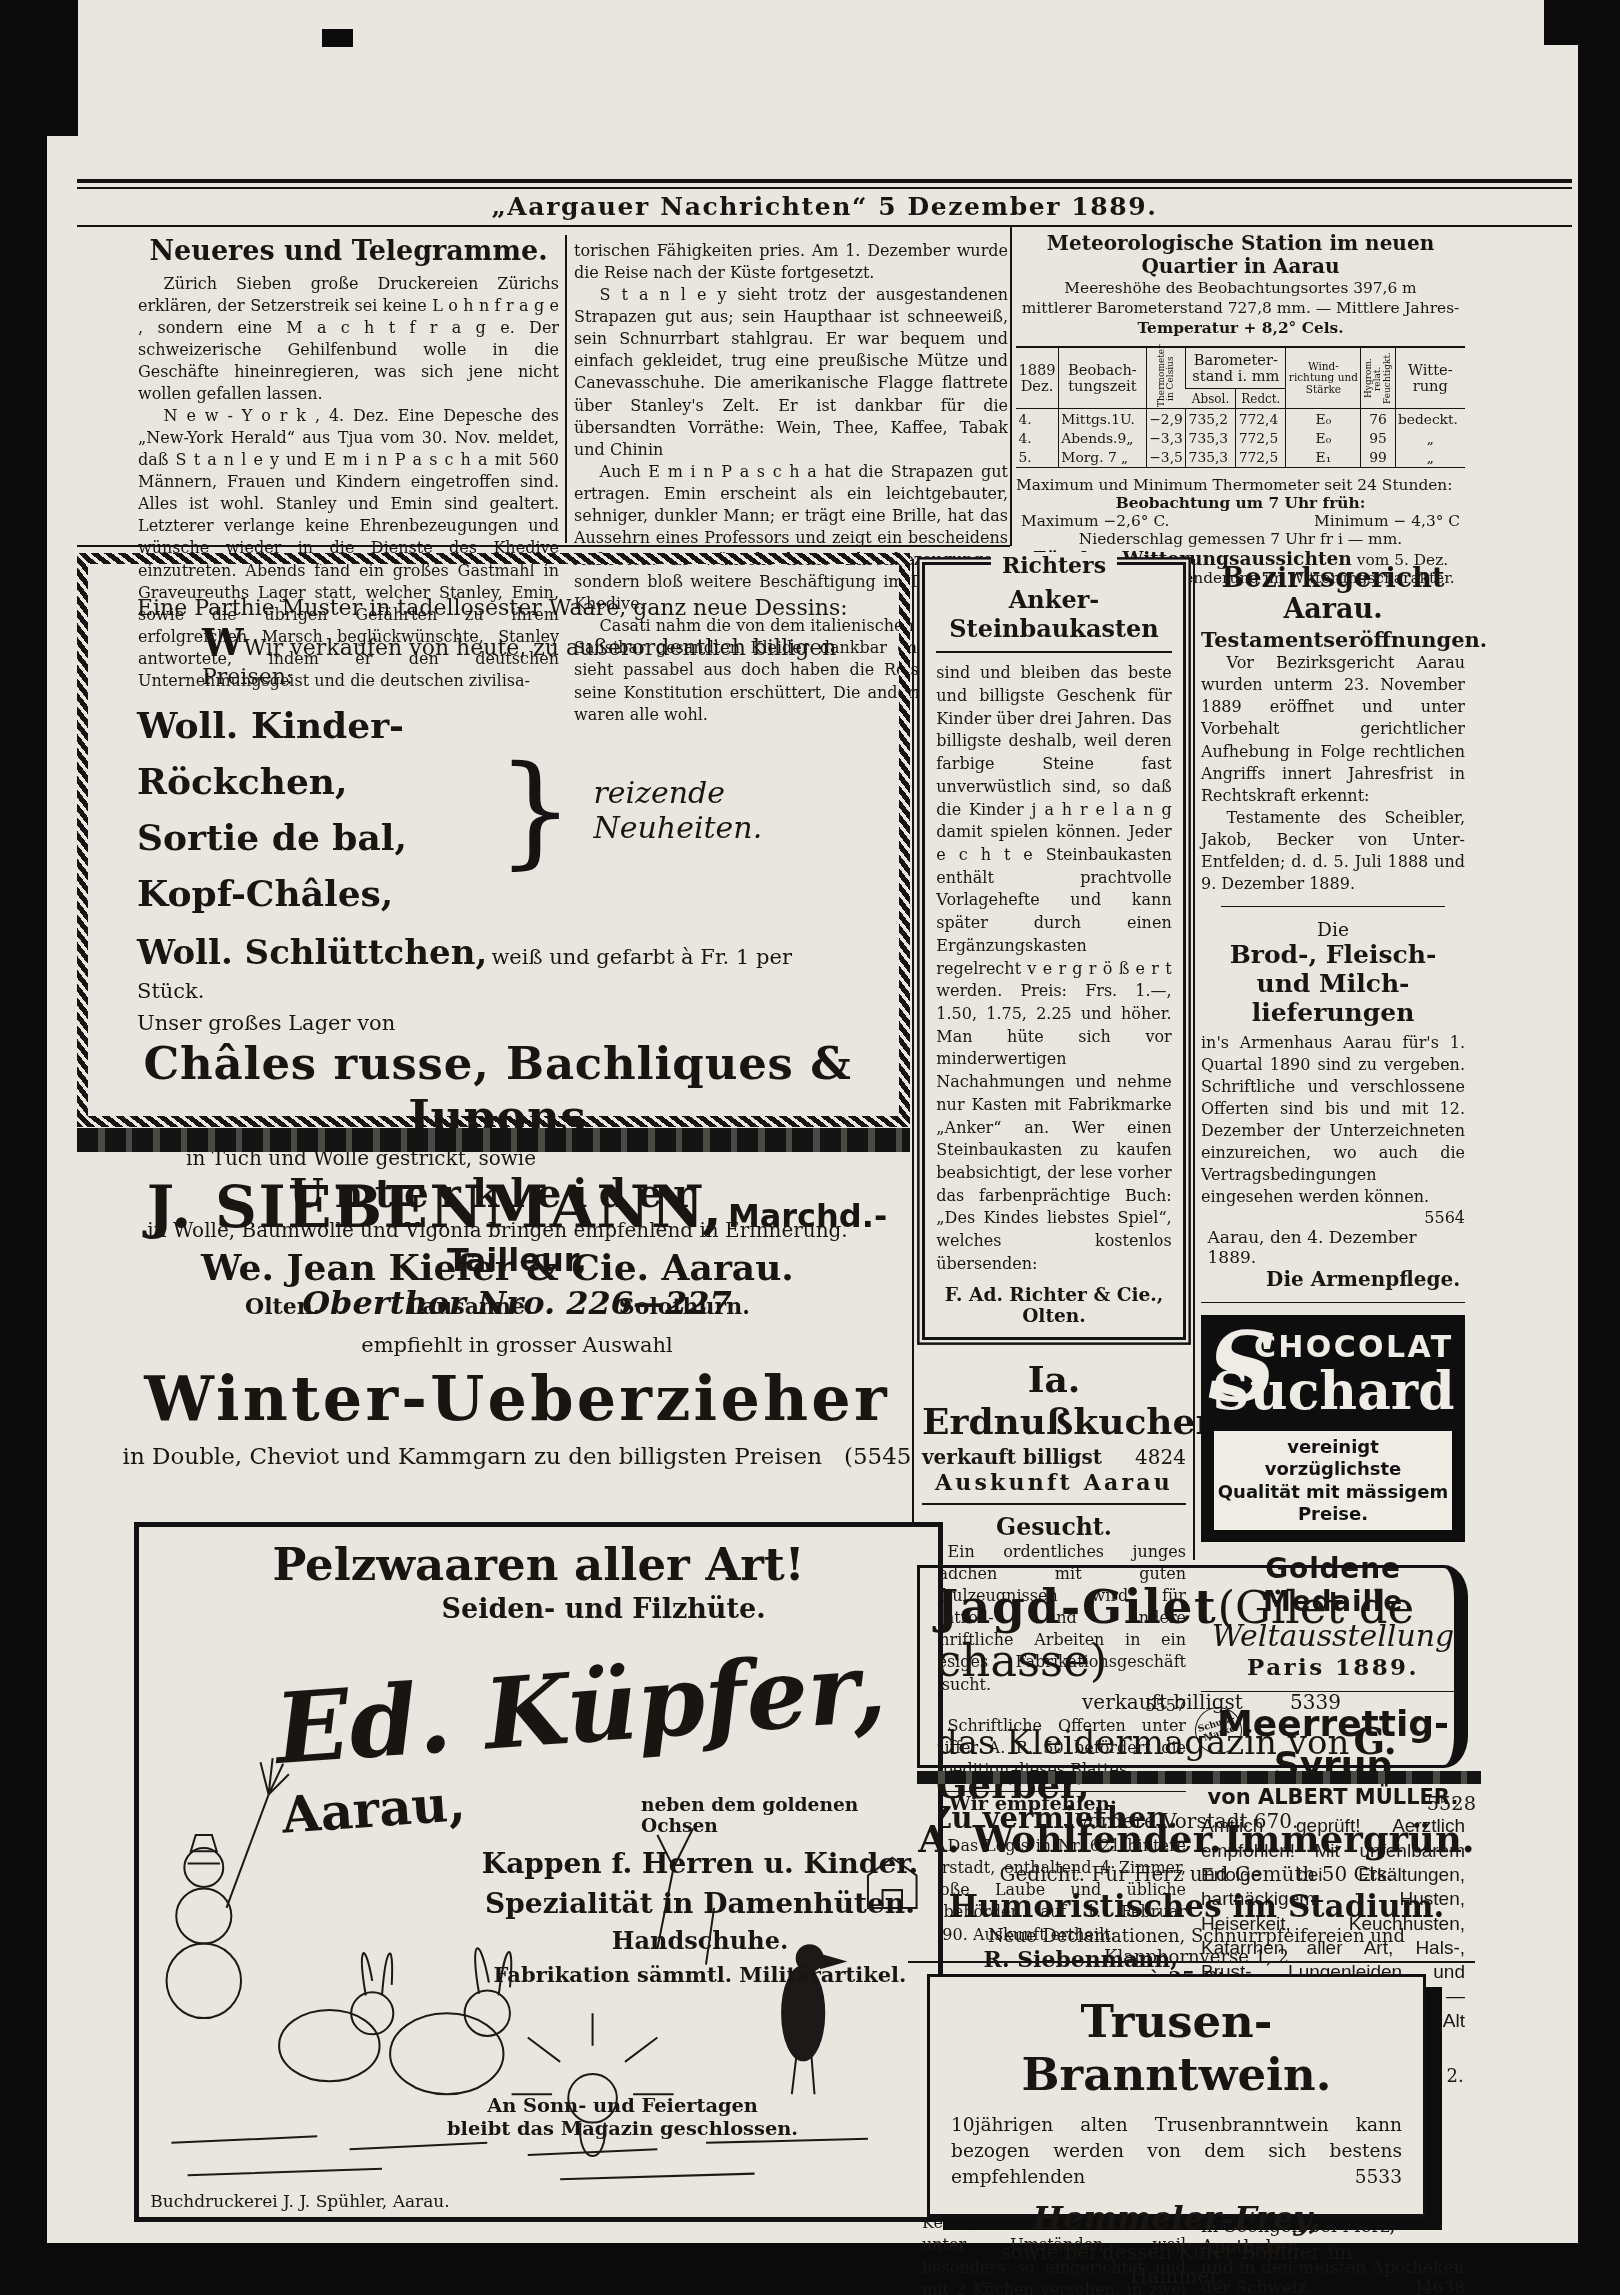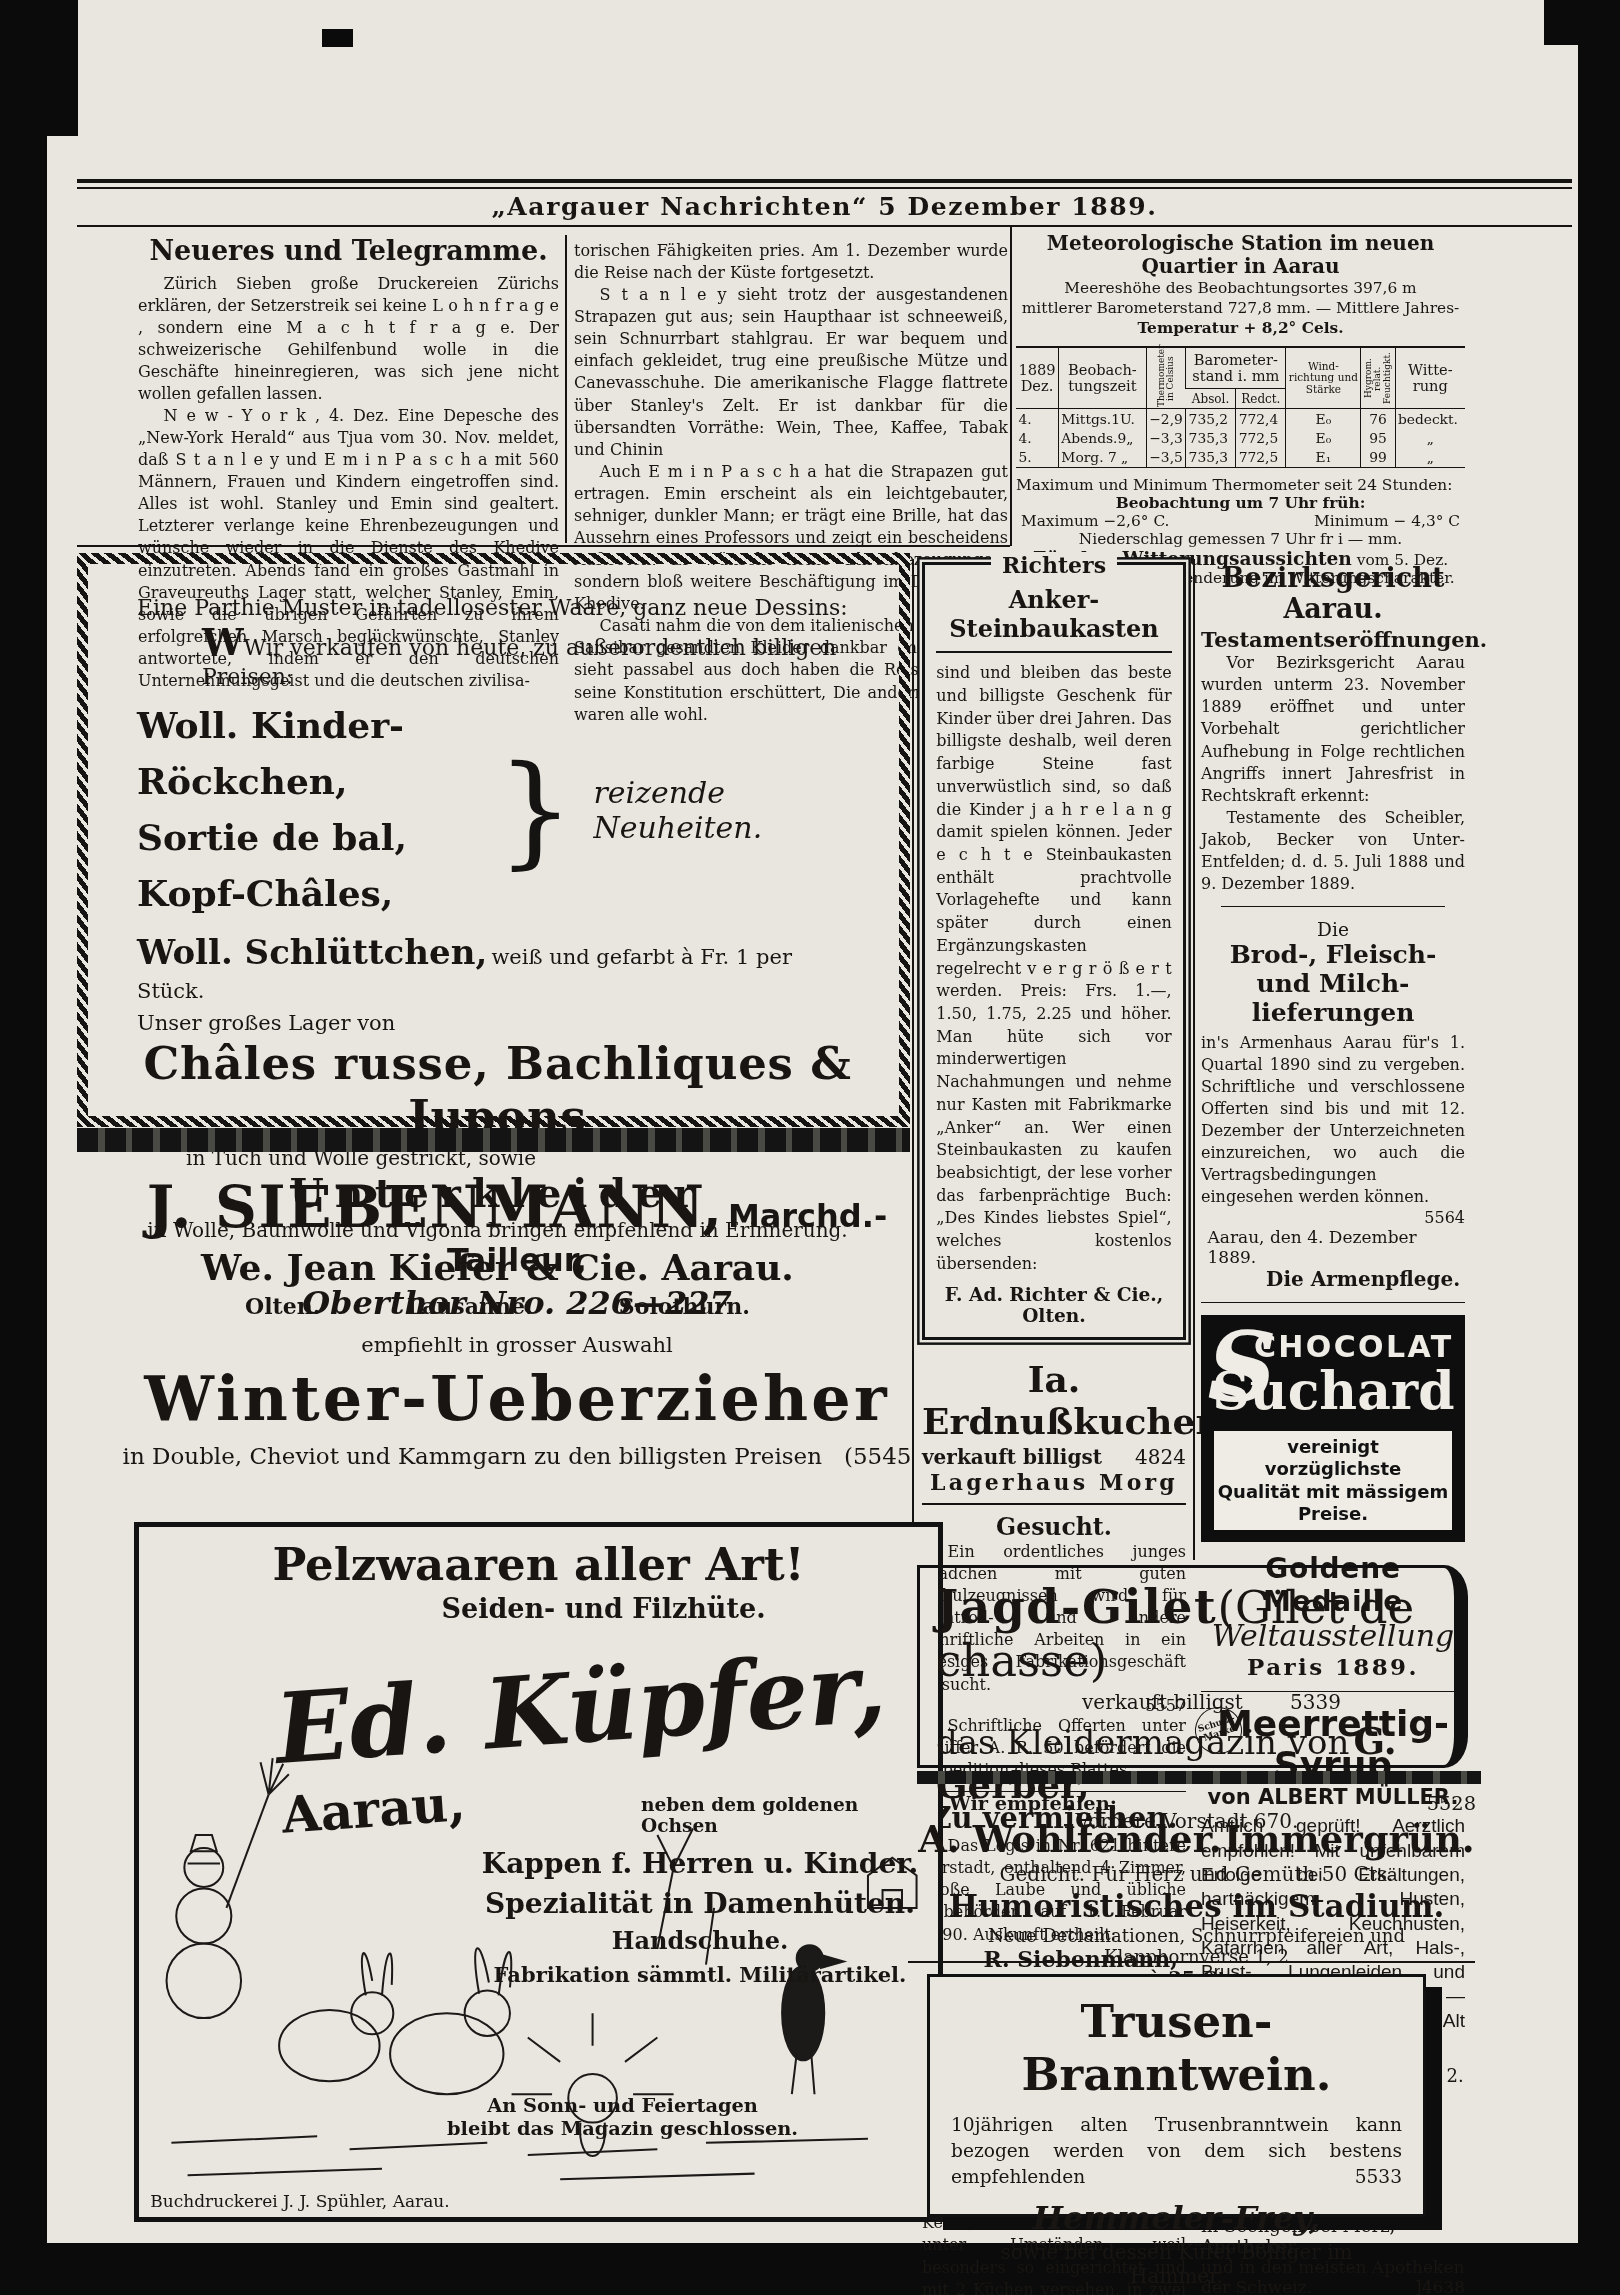--- a/index.html
+++ b/index.html
@@ -210,21 +210,21 @@
       <p>sind und bleiben das beste und billigste Geschenk für Kinder über drei Jahren. Das billigste deshalb, weil deren farbige Steine fast unverwüstlich sind, so daß die Kinder j a h r e l a n g  damit spielen können.  Jeder e c h t e Steinbaukasten enthält prachtvolle Vorlagehefte und kann später durch einen Ergänzungskasten regelrecht v e r g r ö ß e r t werden.  Preis: Frs. 1.—, 1.50, 1.75, 2.25 und höher.  Man hüte sich vor minderwertigen Nachahmungen und nehme nur Kasten mit Fabrikmarke „Anker“ an. Wer einen Steinbaukasten zu kaufen beabsichtigt, der lese vorher das farbenprächtige Buch: „Des Kindes liebstes Spiel“, welches kostenlos übersenden:</p>
       <div class="center bold" style="font-size:18.6px;margin-top:8px;">F. Ad. Richter &amp; Cie., Olten.</div>
     </div>
 
     <div style="margin-top:18px;border-bottom:2.4px double #161412;padding-bottom:8px;">
       <div class="center bl" style="font-size:36px;">Ia. Erdnußkuchen</div>
       <div style="display:flex;justify-content:space-between;font-size:20px;margin-top:3.2px;">
         <span class="bold">verkauft billigst</span>
         <span>4824</span>
       </div>
-      <div class="center bold" style="font-size:22px;letter-spacing:3.2px;">Lagerhaus Morg</div>
+      <div class="center bold" style="font-size:22px;letter-spacing:3.2px;">Auskunft Aarau</div>
     </div>
 
     <div style="margin-top:8px;border-bottom:1.6px solid #161412;padding-bottom:9.7px;">
       <div class="center bl" style="font-size:23.5px;">Gesucht.</div>
       <p class="body" style="font-size:16px;">Ein ordentliches junges Mädchen mit guten Schulzeugnissen wird für Controll- und andere schriftliche Arbeiten in ein hiesiges Fabrikationsgeschäft gesucht.</p>
       <div class="right" style="font-size:16px;">5557</div>
       <p class="body" style="font-size:16px;">Schriftliche Offerten unter Chiffer A. R. 50 befördert die Expedition dieses Blattes.</p>
     </div>
 
     <div style="margin-top:9.7px;">

